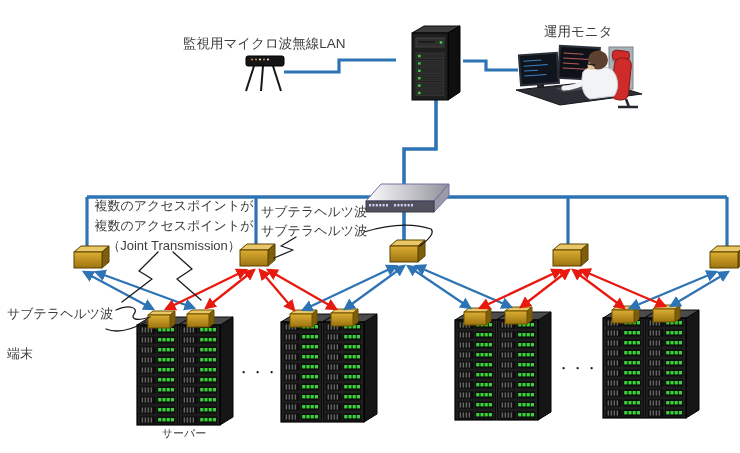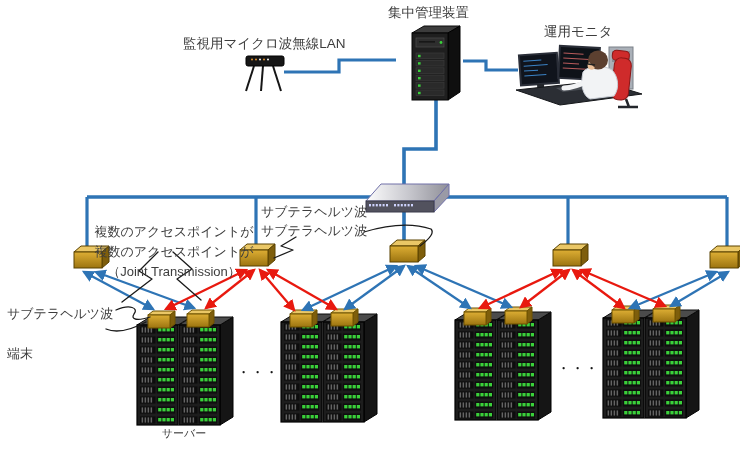--- a/index.html
+++ b/index.html
@@ -231,24 +231,23 @@
       <path d="M158,252 L139,271 L152,279 L122,302"></path>
       <path d="M173,252 L192,269 L177,279 L201,300"></path>
       <path d="M296,237 L281,246 L293,250 L274,258"></path>
       <path d="M364,232 Q404,220 431,229 Q436,234 420,246"></path>
       <path d="M116,310 C130,304 139,308 134,314 C130,320 138,321 150,317"></path>
       <path d="M106,329 C118,334 131,330 146,322"></path>
     </g>
   </svg>
 
   <div class="lbl lbl-top" style="left:183px;top:35px;">監視用マイクロ波無線LAN</div>
-  <div class="lbl lbl-top" style="left:388px;top:4px;">集中管理装置</div>
   <div class="lbl lbl-top" style="left:544px;top:23px;">運用モニタ</div>
 
-  <div class="note" style="left:90px;top:196px;width:168px;margin-top:26px;">
+  <div class="note" style="left:90px;top:196px;width:168px;">
     <span class="ln">複数のアクセスポイントが</span>
     <span class="ln">複数のアクセスポイントが</span>
     <span class="ln">（Joint Transmission）</span>
   </div>
 
   <div class="ap-note" style="left:261px;top:202px;">
     <span style="display:block;">サブテラヘルツ波</span>
     <span style="display:block;">サブテラヘルツ波</span>
   </div>
 

